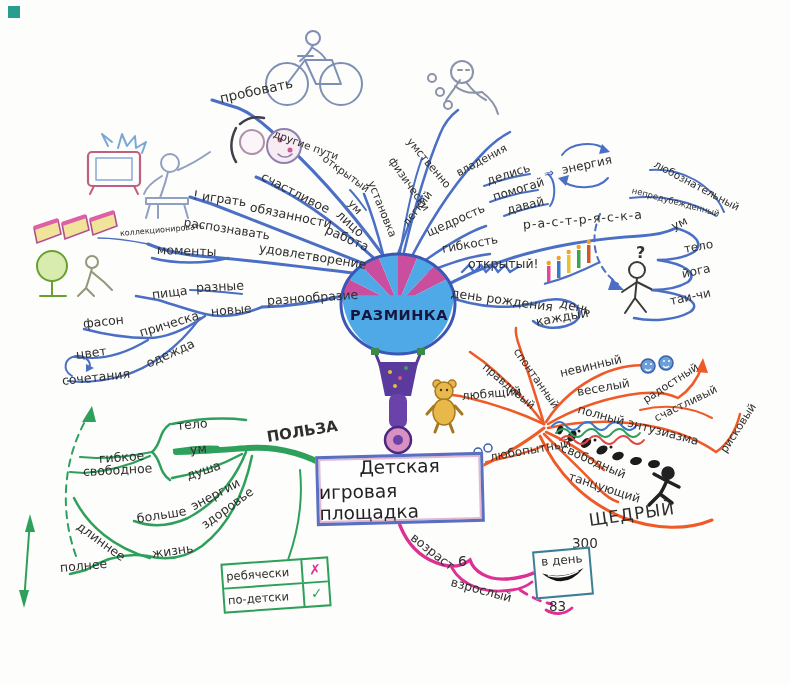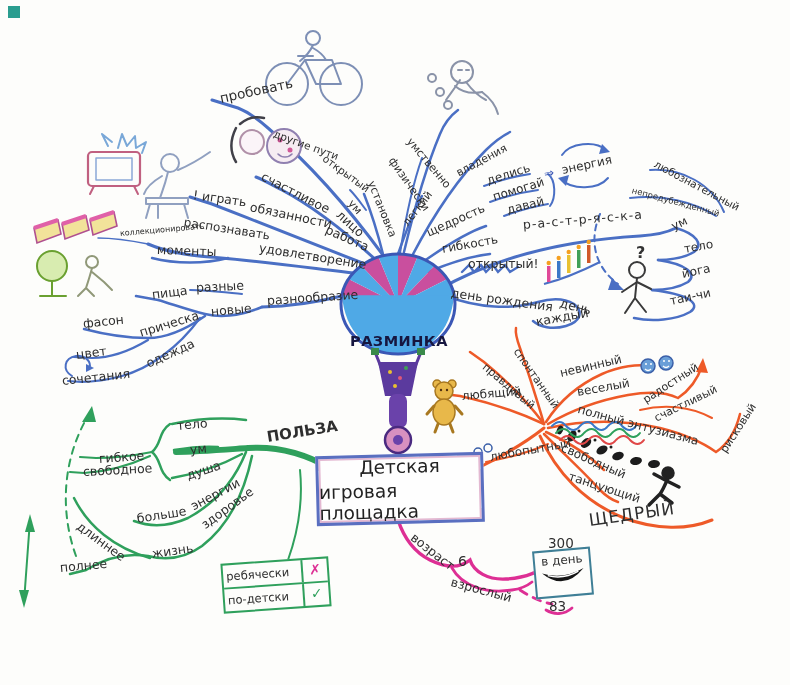--- a/index.html
+++ b/index.html
@@ -13,21 +13,21 @@
   .st-green{stroke:var(--branch-green);fill:none;stroke-linecap:round;}
   .st-orange{stroke:var(--branch-orange);fill:none;stroke-linecap:round;}
   .st-pink{stroke:var(--branch-pink);fill:none;stroke-linecap:round;}
   .sketch{stroke-linecap:round;stroke-linejoin:round;fill:none;}
   #center-box{position:absolute;left:316px;top:454px;width:162px;height:64px;z-index:3;
       background:#fefefe;border:3px solid #5a6fc0;box-shadow:inset 0 0 0 2px #e3b9d2;
       transform:rotate(-1.5deg);display:flex;flex-direction:column;align-items:center;
       justify-content:center;gap:3px;}
   #center-box .line{font-size:18.5px;color:#222;}
   #balloon-label{position:absolute;left:350px;top:307px;width:96px;text-align:center;
-      font-size:14.5px;font-weight:600;color:#16163f;z-index:2;letter-spacing:.5px;margin-top:26px;}
+      font-size:14.5px;font-weight:600;color:#16163f;z-index:2;letter-spacing:.5px;}
   #check-table{position:absolute;left:222px;top:560px;width:104px;z-index:2;
       transform:rotate(-4deg);border:2px solid var(--branch-green);background:#fdfdfb;}
   #check-table .row{display:flex;border-bottom:2px solid var(--branch-green);}
   #check-table .row:last-child{border-bottom:none;}
   #check-table .cell-label{flex:1;font-size:11.5px;color:#2e2e2e;padding:4px 3px;border-right:2px solid var(--branch-green);}
   #check-table .cell-mark{width:24px;text-align:center;font-size:14px;font-weight:bold;padding:2px 0;}
   #check-table .mark-x{color:var(--branch-pink);}
   #check-table .mark-v{color:var(--branch-green);}
   #vden-box{position:absolute;left:534px;top:549px;width:54px;height:44px;z-index:2;
       border:2.5px solid var(--box-teal);background:#fdfdfb;transform:rotate(-5deg);
@@ -340,21 +340,21 @@
   <div class="lbl" style="left:137px;top:513px;transform:rotate(-9deg)">больше</div>
   <div class="lbl" style="left:192px;top:501px;transform:rotate(-28deg)">энергии</div>
   <div class="lbl" style="left:203px;top:520px;transform:rotate(-36deg)">здоровье</div>
   <div class="lbl" style="left:152px;top:548px;transform:rotate(-8deg)">жизнь</div>
   <div class="lbl" style="left:78px;top:519px;transform:rotate(36deg)">длиннее</div>
   <div class="lbl" style="left:60px;top:562px;transform:rotate(-5deg)">полнее</div>
 
   <div class="lbl" style="left:412px;top:530px;transform:rotate(38deg)">возраст</div>
   <div class="lbl" style="left:458px;top:554px;font-size:14px">6</div>
   <div class="lbl" style="left:451px;top:576px;transform:rotate(15deg)">взрослый</div>
-  <div class="lbl" style="left:548px;top:537px;font-size:13.5px">300</div>
+  <div class="lbl" style="left:572px;top:537px;font-size:13.5px">300</div>
   <div class="lbl" style="left:549px;top:600px;font-size:13.5px">83</div>
 
   <div id="check-table">
     <div class="row">
       <div class="cell-label">ребячески</div>
       <div class="cell-mark mark-x">✗</div>
     </div>
     <div class="row">
       <div class="cell-label">по-детски</div>
       <div class="cell-mark mark-v">✓</div>

